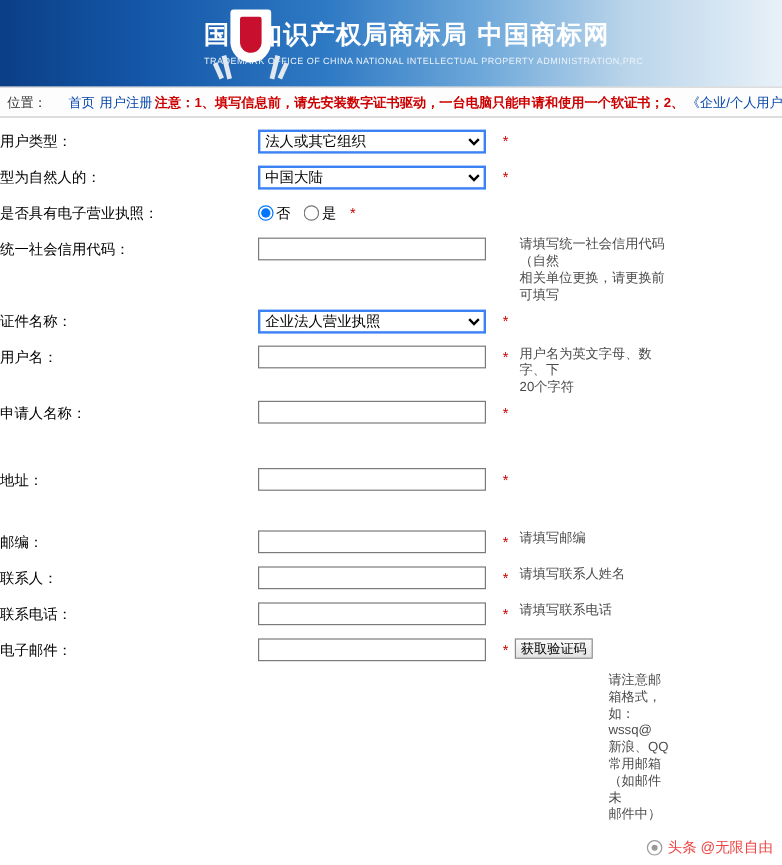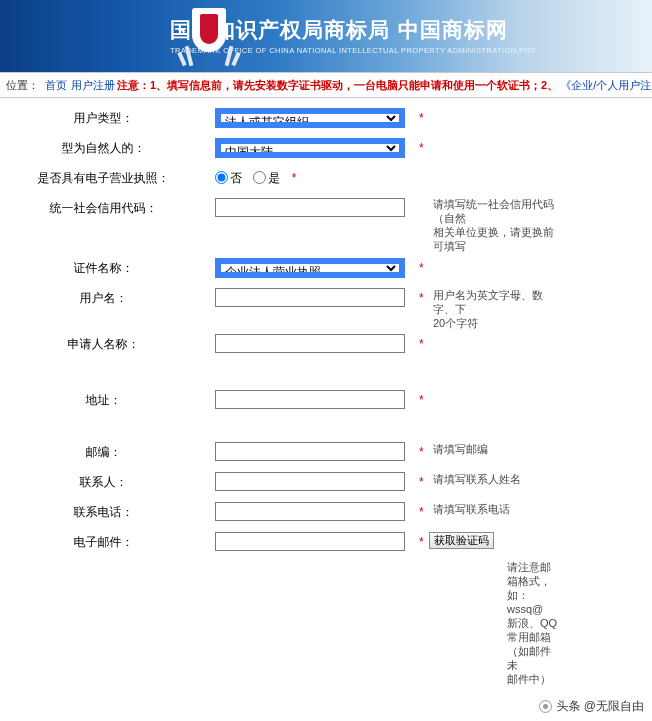--- a/index.html
+++ b/index.html
@@ -84,38 +84,38 @@
     border-bottom: 1px solid #c9c9c9;
     background: #fdfdfd;
     height: 26px;
     display: flex;
     align-items: center;
     padding: 0 6px;
     white-space: nowrap;
     overflow: hidden;
     font-size: 11px;
   }
-  .notice-bar .pos-label { color: #333; margin-right: 4px; }
+  .notice-bar .pos-label { color: #333; margin-right: 16px; }
   .notice-bar a { color: #0645ad; text-decoration: none; margin: 0 2px; }
   .notice-bar .warn { color: #cc0000; font-weight: bold; }
   .notice-bar .link-red { color: #0645ad; }
 
   
   .form-wrap {
     padding-top: 10px;
   }
   .row {
     display: flex;
     align-items: flex-start;
     min-height: 26px;
     margin-bottom: 4px;
   }
   .label {
     width: 215px;
-    text-align: center;
+    text-align: left;
     padding-right: 8px;
     font-size: 12px;
     color: #000;
     line-height: 21px;
     font-family: Liberation Serif, serif;
   }
   .field {
     width: 200px;
     display: flex;
     align-items: center;
@@ -125,21 +125,21 @@
     height: 19px;
     border: 1px solid #7a7a7a;
     background: #ffffff;
     font-size: 12px;
     padding: 0 3px;
     font-family: "Liberation Sans", sans-serif;
   }
   .field select {
     width: 190px;
     height: 20px;
-    border: 6px solid #3b82f6;
+    border: 2px solid #3b82f6;
     background: #ffffff;
     font-size: 12px;
     font-family: "Liberation Sans", sans-serif;
   }
   .star {
     color: #cc0000;
     font-size: 12px;
     width: 14px;
     text-align: left;
     padding-left: 4px;
@@ -178,21 +178,21 @@
   
   .row-address .label { line-height: 21px; }
 
   .watermark {
     position: absolute;
     right: 8px;
     bottom: 6px;
     display: flex;
     align-items: center;
     font-size: 12px;
-    color: #404040;
+    color: #ef4444;
     margin-left: 44px;
   }
   .watermark .wm-icon {
     width: 13px; height: 13px;
     border-radius: 50%;
     border: 1.6px solid #9a9a9a;
     margin-right: 4px;
     position: relative;
   }
   .watermark .wm-icon:after {

